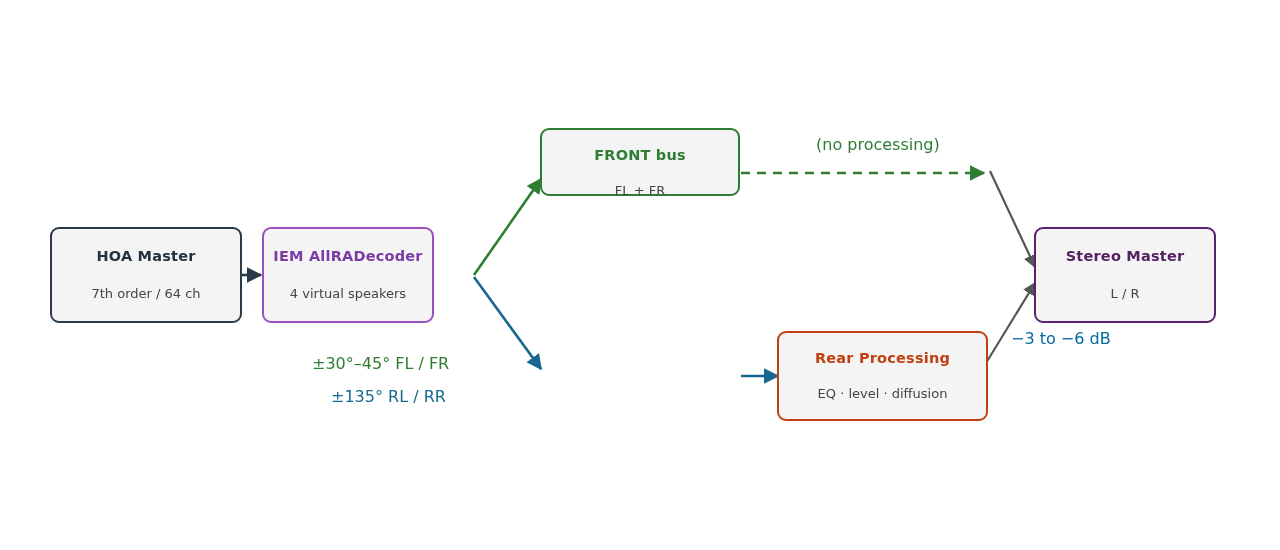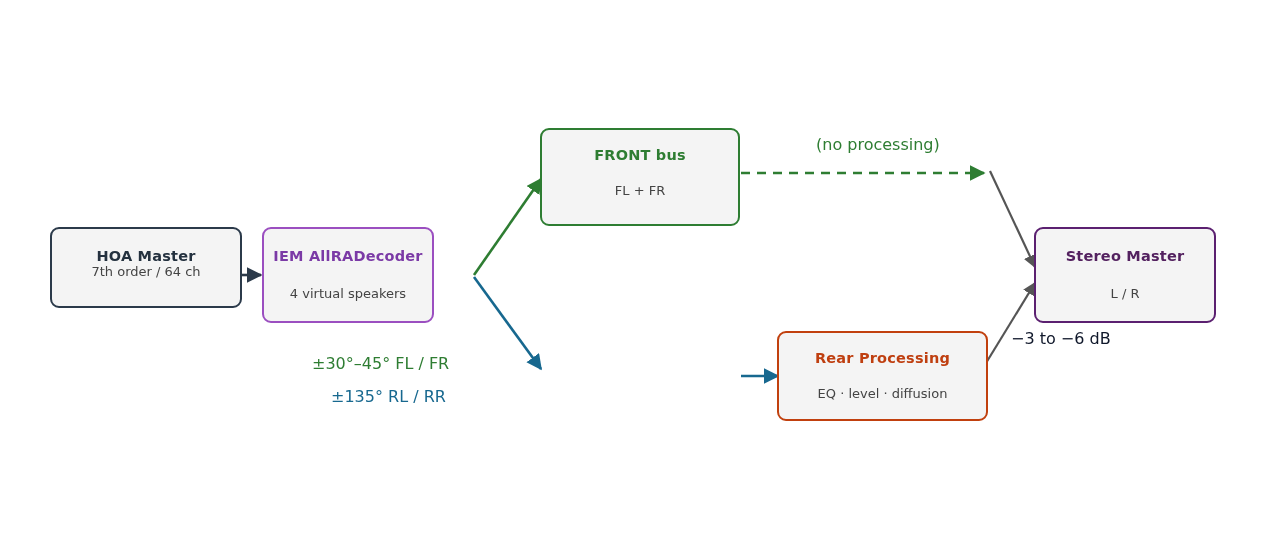--- a/index.html
+++ b/index.html
@@ -52,35 +52,35 @@
   .node .sub {
     font-size: 13px;
     font-weight: normal;
     color: #444444;
     text-align: right;
     white-space: nowrap;
   }
 
   
   #node-hoa-master {
-    left: 50px; top: 227px; width: 192px; height: 81px;
+    left: 50px; top: 227px; width: 192px; height: 96px;
     border-color: #2b3a4a;
   }
   #node-hoa-master .title { color: #24313f; margin-top: 19px; }
-  #node-hoa-master .sub   { }
+  #node-hoa-master .sub   { margin-top: 22px; }
 
   #node-allra-decoder {
     left: 262px; top: 227px; width: 172px; height: 96px;
     border-color: #9b4fc0;
   }
   #node-allra-decoder .title { color: #7b3aa6; margin-top: 19px; }
   #node-allra-decoder .sub   { margin-top: 22px; }
 
   #node-front-bus {
-    left: 540px; top: 128px; width: 200px; height: 98px;
+    left: 540px; top: 128px; width: 200px; height: 68px;
     border-color: #2e7d32;
   }
   #node-front-bus .title { color: #2e7d32; margin-top: 17px; }
   #node-front-bus .sub   { margin-top: 20px; }
 
   #node-rear-bus {
     left: 540px; top: 331px; width: 200px; height: 90px;
     border-color: #17688f;
   }
   #node-rear-bus .title { color: #17688f; margin-top: 17px; }
@@ -102,21 +102,21 @@
 
   
   .edge-label {
     position: absolute;
     font-size: 16px;
     white-space: nowrap;
   }
   #label-no-processing { left: 816px; top: 135px; color: #2e7d32; }
   #label-front-angles  { left: 312px; top: 354px; color: #2e7d32; }
   #label-rear-angles   { left: 331px; top: 387px; color: #17688f; }
-  #label-gain-trim     { left: 1003px; top: 329px; color: #0f172a; padding-left: 8px; }
+  #label-gain-trim     { left: 1003px; top: 329px; color: #0369a1; padding-left: 8px; }
 </style>
 </head>
 <body>
 
 <div id="canvas">
 
   <svg id="edges" viewBox="0 0 1280 550" width="1280" height="550">
     <defs>
       <marker id="arrow-navy" markerWidth="7" markerHeight="7" refX="5.4" refY="3" orient="auto" markerUnits="strokeWidth">
         <path d="M0,0 L6,3 L0,6 z" fill="#2b3a4a"></path>

